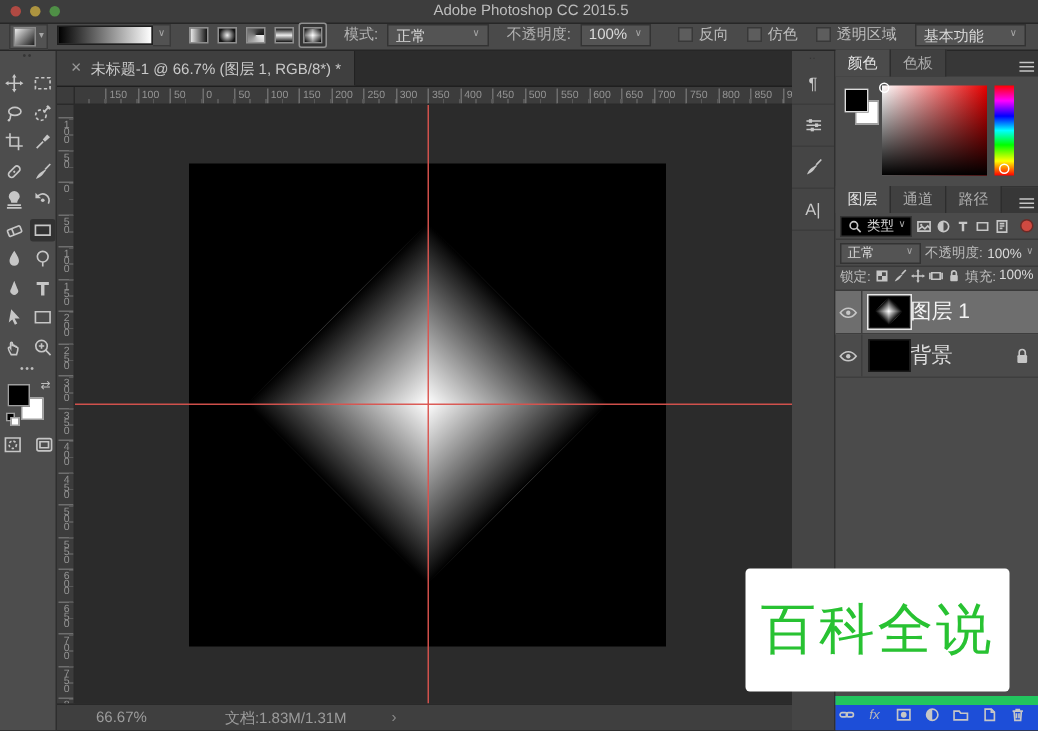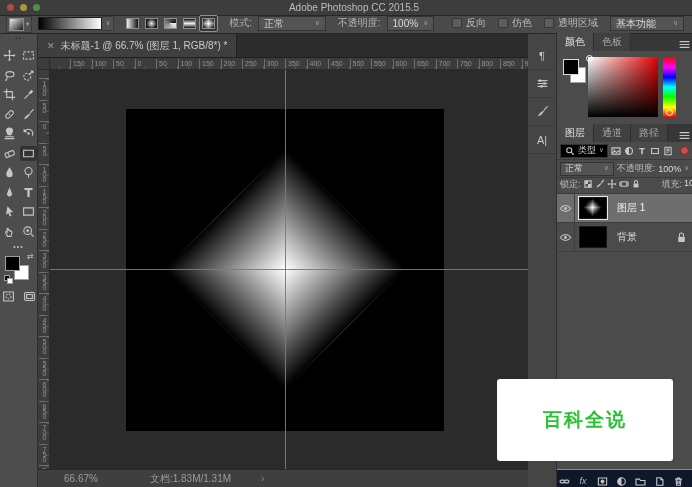--- a/index.html
+++ b/index.html
@@ -119,30 +119,30 @@
   #lock-row{height:15px;display:flex;align-items:flex-start;gap:2px;padding:0 3px;font-size:9px;color:#bdbdbd;border-bottom:1px solid #3a3a3a;white-space:nowrap}
   .lico{width:11px;height:11px;display:flex;align-items:center;justify-content:center}
   .lico .ico{width:10px;height:10px}
   #layer-list{}
   .lrow{height:28px;display:flex;align-items:center;border-bottom:1px solid #3e3e3e}
   .lrow.selected{background:var(--selected-layer-bg,#6e6e6e)}
   .eyecell{width:17px;align-self:stretch;border-right:1px solid #3e3e3e;display:flex;align-items:center;justify-content:center}
   .thumb{width:26px;height:20px;margin-left:4px;background:#000;position:relative;overflow:hidden;border:1px solid #1a1a1a}
   .lrow.selected .thumb{outline:1px solid #e8e8e8}
   .thumb .mini-diamond{position:absolute;left:6px;top:3px;width:13px;height:13px;transform:rotate(45deg);background-color:#000;background-image:linear-gradient(to right,#000,#fff 50%,#000),linear-gradient(to bottom,#000,#fff 50%,#000);background-blend-mode:darken,normal}
-  .lname{margin-left:10px;font-size:10px;color:#dcdcdc;flex:1}
+  .lname{margin-left:0;font-size:14px;color:#dcdcdc;flex:1}
   .lrow.selected .lname{color:#f3f3f3}
   .llock{margin-right:6px}
-  #layers-bottom{position:absolute;left:0;right:0;bottom:0;height:17px;background:#0f172a;border-top:1px solid #22c55e;display:flex;align-items:flex-end;justify-content:flex-end;gap:7px;padding-right:8px}
+  #layers-bottom{position:absolute;left:0;right:0;bottom:0;height:17px;background:#1d4ed8;border-top:6px solid #22c55e;display:flex;align-items:flex-start;justify-content:flex-end;gap:7px;padding-right:8px}
   .bico{width:12px;height:12px;display:flex;align-items:center;justify-content:center;color:#b8b8b8;font-size:9px;font-style:italic}
   .bico .ico{width:11px;height:11px}
 
   
   #watermark{position:absolute;left:497px;top:379px;width:176px;height:82px;background:#fff;border-radius:3px;display:flex;flex-direction:column;align-items:center;justify-content:center;z-index:50}
-  .wm-title{font-size:19px;font-weight:bold;color:var(--watermark-green,#28c232);letter-spacing:2px;line-height:1.05}
+  .wm-title{font-size:37px;font-weight:normal;color:var(--watermark-green,#28c232);letter-spacing:2px;line-height:1.05}
   .wm-sub{font-size:17px;color:var(--watermark-gray,#9e9e9e);letter-spacing:3px;margin-top:3px}
 </style>
 </head>
 <body style="--guide: #d9534e; --watermark-green: #28c232; --watermark-gray: #9e9e9e; --filter-toggle-red: #cf4a41; --selected-layer-bg: #6e6e6e;">
 
 <div id="titlebar">
   <div class="lights">
     <span class="light red"></span>
     <span class="light yellow"></span>
     <span class="light green"></span>
@@ -567,21 +567,21 @@
             <path d="M1.5 4.5v7M14.5 4.5v7"></path>
           </svg>
         </span>
         <span class="lico">
           <svg class="ico" viewBox="0 0 16 16">
             <rect class="f" x="4" y="7" width="8" height="6.5" rx="1"></rect>
             <path d="M5.5 7V5a2.5 2.5 0 015 0v2"></path>
           </svg>
         </span>
       </span>
-    <span style="margin-left:18px">填充:</span>
+    <span style="margin-left:0">填充:</span>
     <span style="color:#d9d9d9">100%</span>
 
   </div>
   <div id="layer-list">
       <div class="lrow selected">
         <span class="eyecell">
           <svg class="ico" viewBox="0 0 16 16">
             <path d="M1.5 8s2.8-3.7 6.5-3.7S14.5 8 14.5 8s-2.8 3.7-6.5 3.7S1.5 8 1.5 8z"></path>
             <circle class="f" cx="8" cy="8" r="1.8"></circle>
           </svg>

